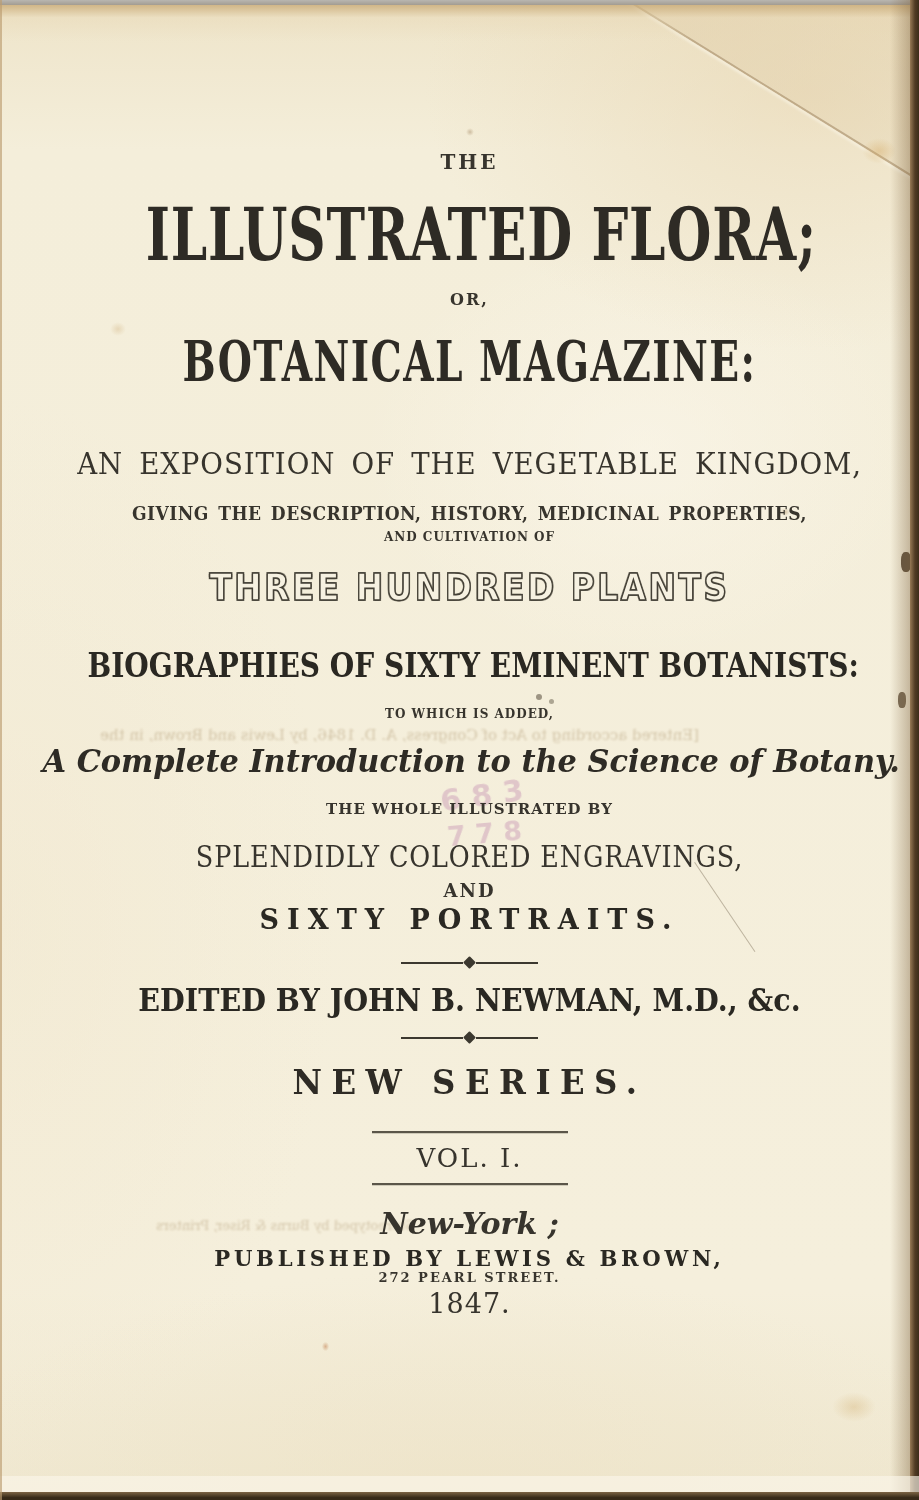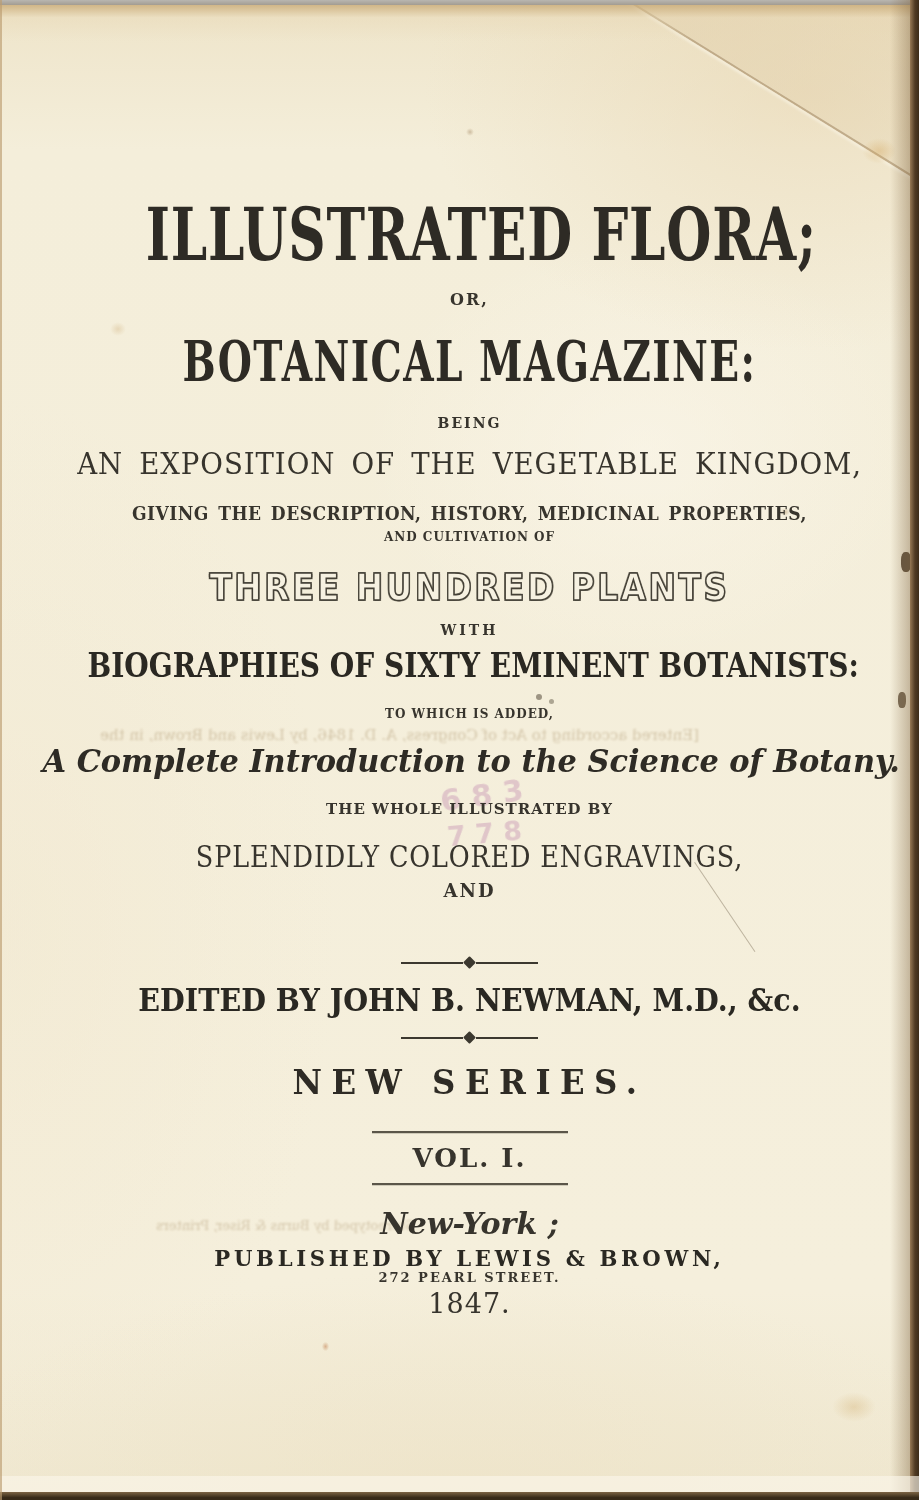--- a/index.html
+++ b/index.html
@@ -51,21 +51,21 @@
   .biographies{top:646px;font-size:33px;font-weight:bold;transform:scaleX(0.85);color:#2a2822;}
   .added{top:707px;font-size:12px;letter-spacing:1px;font-weight:bold;}
   .blackletter{font-family:"DejaVu Serif","Liberation Serif",serif;font-style:italic;font-weight:bold;}
   .intro{top:742px;font-size:32px;transform:scaleX(0.95);color:#2e2b25;}
   .whole{top:800px;font-size:15px;letter-spacing:1px;font-weight:bold;}
   .engravings{top:839px;font-size:30px;letter-spacing:1px;transform:scaleX(0.85);}
   .and{top:880px;font-size:18px;letter-spacing:2px;font-weight:bold;}
   .portraits{top:904px;font-size:27px;font-weight:bold;letter-spacing:8px;color:#2a2822;}
   .editor{top:982px;font-size:31px;font-weight:bold;transform:scaleX(0.92);color:#2a2822;}
   .series{top:1062px;font-size:34px;font-weight:bold;letter-spacing:10px;transform:scaleX(0.95);color:#2e2b25;}
-  .volume{top:1143px;font-size:26px;font-weight:bold;letter-spacing:2px;}
+  .volume{top:1143px;font-size:26px;font-weight:normal;letter-spacing:2px;}
   .city{top:1206px;font-size:30px;text-align:center;}
   .publisher{top:1244px;font-size:23px;font-weight:bold;letter-spacing:4px;transform:scaleX(0.92);color:#2a2822;}
   .address{top:1270px;font-size:13px;font-weight:bold;letter-spacing:2px;}
   .year{top:1288px;font-size:27px;letter-spacing:1px;}
   
   .rule{position:absolute;left:372px;width:196px;height:2px;background:#4b463a;opacity:.9;box-shadow:0 1px 0 rgba(75,70,58,.25);}
   .rule-top{top:1131px;} .rule-bottom{top:1183px;}
   .orn{position:absolute;left:20px;right:0;display:flex;align-items:center;justify-content:center;}
   .orn-1{top:958px;} .orn-2{top:1033px;}
   .orn span{display:inline-block;}
@@ -98,35 +98,35 @@
   <div class="stain" style="left:780px;top:508px;width:10px;height:8px;background:radial-gradient(rgba(170,140,95,0.45),transparent 70%);"></div>
   <div class="stain" style="left:901px;top:552px;width:10px;height:20px;border-radius:40%;background:rgba(62,46,28,0.8);"></div>
   <div class="stain" style="left:898px;top:692px;width:8px;height:16px;border-radius:40%;background:rgba(70,52,32,0.7);"></div>
 
   <div class="show-through st-copyright">[Entered according to Act of Congress, A. D. 1846, by Lewis and Brown, in the</div>
   <div class="show-through st-printer">Stereotyped by Burns &amp; Riser, Printers</div>
 
   <div class="pencil pm1">6 8 3</div>
   <div class="pencil pm2">7 7 8</div>
 
+  <div class="ln kicker">THE</div>
   <div class="ln t-main">ILLUSTRATED FLORA;</div>
   <div class="ln or">OR,</div>
   <div class="ln t-sub">BOTANICAL MAGAZINE:</div>
-  <div class="ln being">BEING</div>
   <div class="ln exposition">AN EXPOSITION OF THE VEGETABLE KINGDOM,</div>
   <div class="ln giving">GIVING THE DESCRIPTION, HISTORY, MEDICINAL PROPERTIES,</div>
   <div class="ln cultivation">AND CULTIVATION OF</div>
   <div class="ln plants">THREE HUNDRED PLANTS</div>
-  <div class="ln with">WITH</div>
   <div class="ln biographies">BIOGRAPHIES OF SIXTY EMINENT BOTANISTS:</div>
   <div class="ln added">TO WHICH IS ADDED,</div>
   <div class="ln intro blackletter">A Complete Introduction to the Science of Botany.</div>
   <div class="ln whole">THE WHOLE ILLUSTRATED BY</div>
   <div class="ln engravings">SPLENDIDLY COLORED ENGRAVINGS,</div>
   <div class="ln and">AND</div>
+  <div class="ln portraits">SIXTY PORTRAITS.</div>
 
   <div class="orn orn-1">
     <span class="bar"></span>
       <span class="diamond"></span>
       <span class="bar"></span>
   </div>
 
   <div class="ln editor">EDITED BY JOHN B. NEWMAN, M.D., &amp;c.</div>
 
   <div class="orn orn-2">

